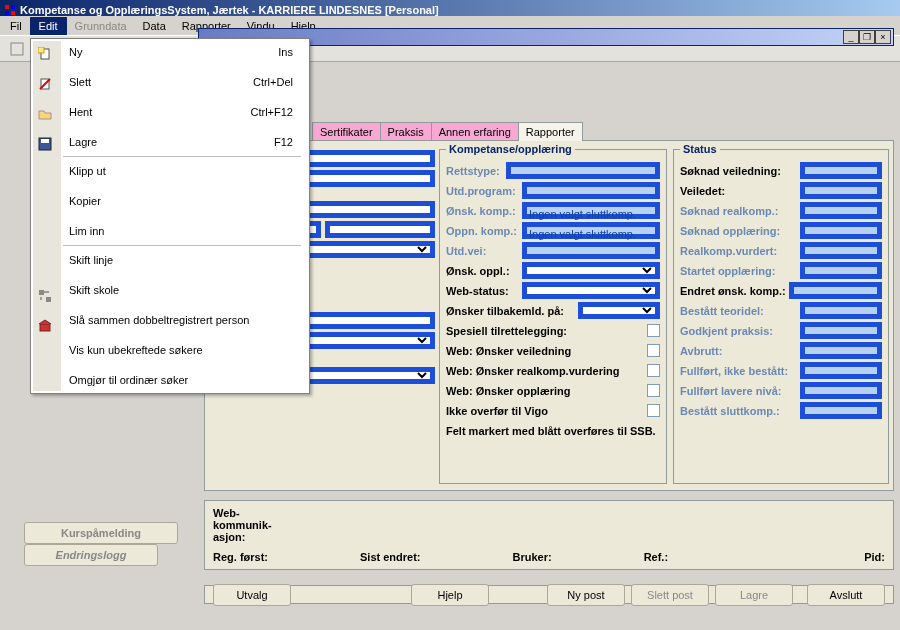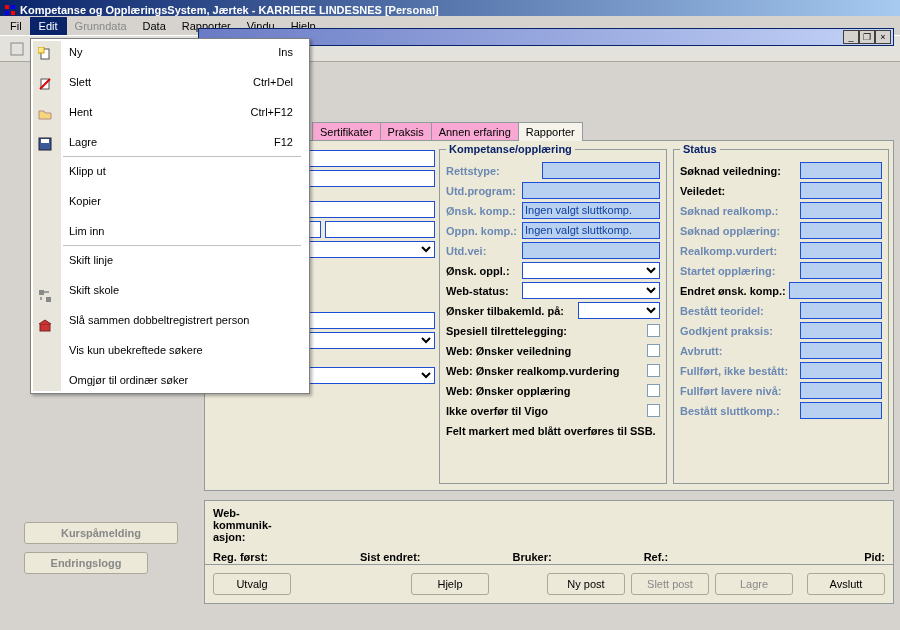--- a/index.html
+++ b/index.html
@@ -18,21 +18,21 @@
   .tabs{position:absolute; left:204px; top:54px; display:flex;}
   .tab{ padding:3px 7px; background:#f9a8d4; border:1px solid #919b9c; border-bottom:none; margin-right:-1px; cursor:default;}
   .tab.active{ background:#f5f3ea; position:relative; z-index:2;}
   .form-panel{position:absolute; left:204px; right:6px; top:72px; bottom:104px; background:#ece9d8; border:1px solid #919b9c; padding:6px; }
   fieldset{border:1px solid #919b9c; margin:0; padding:6px 6px 4px 6px;}
   legend{color:#0a246a; font-weight:bold; padding:0 3px;}
   .fs-kompet{position:absolute; left:234px; top:2px; width:228px; bottom:6px;}
   .fs-status{position:absolute; left:468px; top:2px; right:4px; bottom:6px;}
   .row{display:flex; align-items:center; height:19px; margin-bottom:1px;}
   .row label{flex:0 0 auto; }
-  .row .fld, .row input[type=text], .row select{ height:17px; border:1px solid #1d4ed8; background:#fff; padding:0 2px; line-height:15px;}
+  .row .fld, .row input[type=text], .row select{ height:17px; border:5px solid #1d4ed8; background:#fff; padding:0 2px; line-height:15px;}
   .blue-field{background:#b9d1f0 !important;}
   .blue-label{color:#6b88b3; font-weight:bold;}
   .black-label{color:#000; font-weight:bold;}
   .chk{width:13px;height:13px;border:1px solid #7f9db9;background:#fff;display:inline-block;}
   .left-inputs{position:absolute; left:6px; top:8px; width:224px;}
   .left-inputs .row input, .left-inputs .row select{flex:1;}
   .dropdown-menu{position:absolute; left:30px; top:38px; width:280px; background:#fff; border:1px solid #808080; box-shadow:2px 2px 3px rgba(0,0,0,0.3); z-index:100; padding:2px;}
   .dm-icons{width:28px;background:#e8e5dc; position:absolute;top:2px;bottom:2px;left:2px;}
   .dm-body{margin-left:28px;}
   .dm-item{display:flex; justify-content:space-between; padding:5px 14px 5px 8px; cursor:default;}
@@ -126,21 +126,21 @@
       </div>
     <div class="row" style="height:14px;"></div>
     <div class="row">
         <select style="width:120px;"><option>e NAV</option></select>
       </div>
   </div>
 
   <fieldset class="fs-kompet">
     <legend>Kompetanse/opplæring</legend>
     <div class="row">
-        <label class="blue-label" style="width:96px">Rettstype:</label>
+        <label class="blue-label" style="width:60px">Rettstype:</label>
         <div class="fld blue-field" style="flex:1"></div>
       </div>
     <div class="row">
         <label class="blue-label" style="width:76px">Utd.program:</label>
         <div class="fld blue-field" style="flex:1"></div>
       </div>
     <div class="row">
         <label class="blue-label" style="width:76px">Ønsk. komp.:</label>
         <div class="fld blue-field" style="flex:1;color:#1040a0">Ingen valgt sluttkomp.</div>
       </div>
@@ -259,34 +259,34 @@
     <label class="black-label" style="margin-left:10px;">Sist endret:</label>
     <div class="fld" style="width:70px;background:#ece9d8;"></div>
     <label class="black-label" style="margin-left:10px;">Bruker:</label>
     <div class="fld" style="width:70px;background:#ece9d8;"></div>
     <label class="black-label" style="margin-left:10px;">Ref.:</label>
     <div class="fld" style="width:70px;background:#ece9d8;"></div>
     <label class="black-label" style="margin-left:auto;">Pid:</label>
   </div>
 </div>
 
-<div style="position:absolute; left:204px; right:6px; bottom:26px; height:40px; background:#ece9d8; border:1px solid #919b9c; display:flex; align-items:center; padding:0 8px;">
+<div style="position:absolute; left:204px; right:6px; bottom:26px; height:19px; background:#ece9d8; border:1px solid #919b9c; display:flex; align-items:center; padding:0 8px;">
   <button class="btn">Utvalg</button>
   <div style="width:120px;"></div>
   <button class="btn">Hjelp</button>
   <div style="flex:1;"></div>
   <button class="btn">Ny post</button>
   <button class="btn" disabled="" style="margin-left:6px;">Slett post</button>
   <button class="btn" disabled="" style="margin-left:6px;">Lagre</button>
   <button class="btn" style="margin-left:14px;">Avslutt</button>
 </div>
 
-<div style="position:absolute; left:24px; top:522px; display:flex; flex-direction:column; gap:8px;">
+<div style="position:absolute; left:24px; top:522px; display:flex; flex-direction:column; ">
   <button class="btn" disabled="" style="width:154px;font-weight:bold;">Kurspåmelding</button>
-  <button class="btn" disabled="" style="width:124px;font-weight:bold;">Endringslogg</button>
+  <button class="btn" disabled="" style="width:134px;font-weight:bold;font-style:italic;">Endringslogg</button>
 </div>
 
 <div class="dropdown-menu">
   <div class="dm-icons"></div>
   <div class="dm-icon" style="top:6px">
       <svg width="14" height="14">
         <rect x="3" y="2" width="8" height="10" fill="#fff" stroke="#555"></rect>
         <rect x="0" y="0" width="6" height="6" fill="#ffea88" stroke="#c90"></rect>
       </svg>
     </div>

